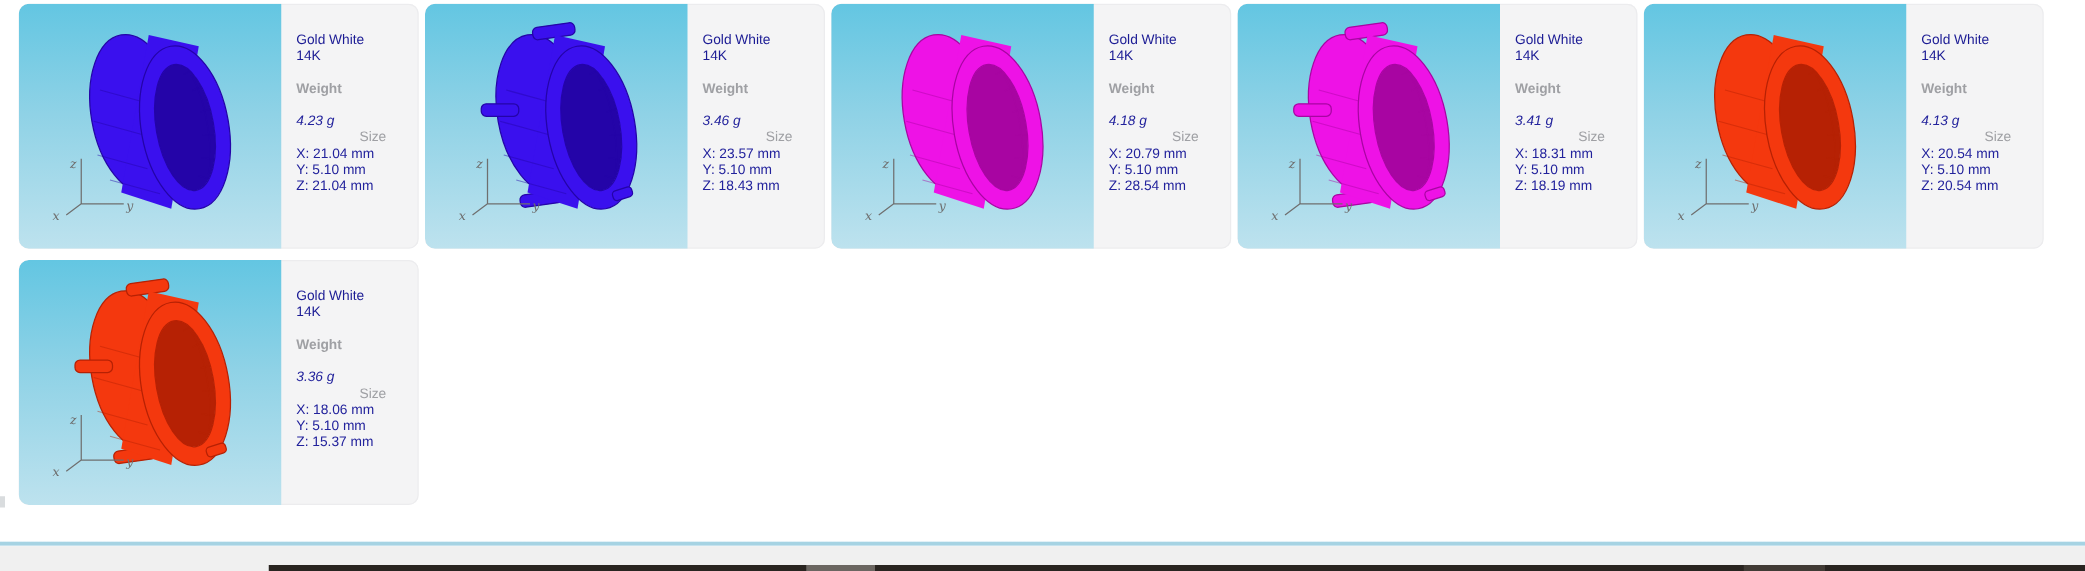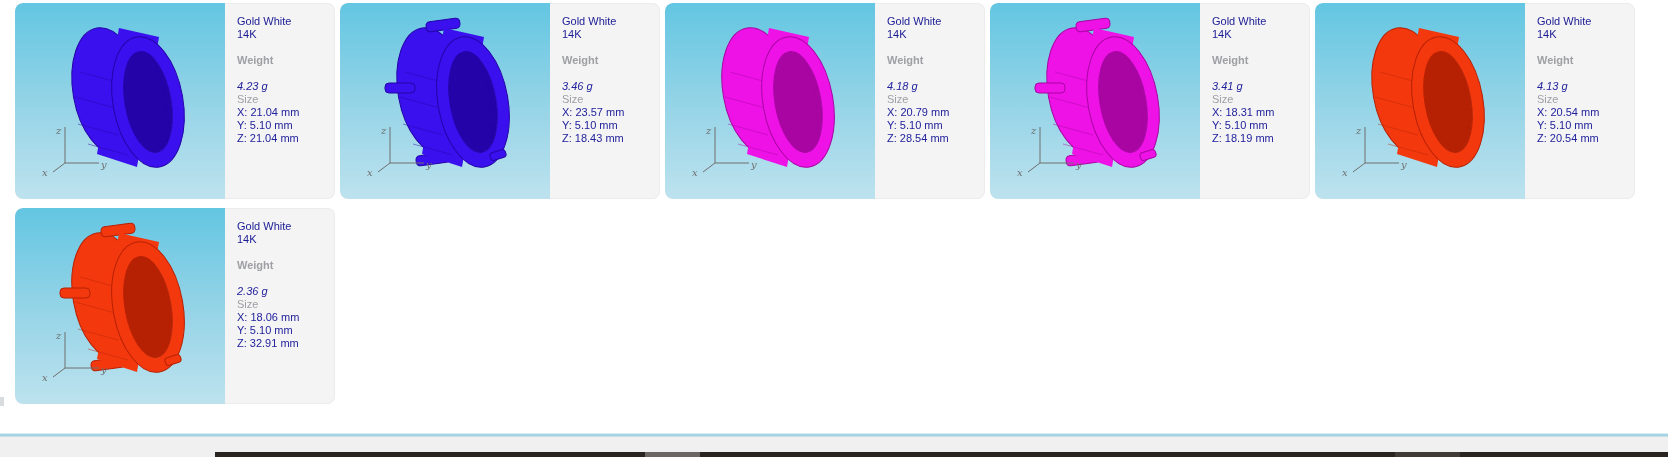--- a/index.html
+++ b/index.html
@@ -20,25 +20,25 @@
   
   .rm { fill: var(--ring); }
   .rd { fill: var(--ring-dark); }
   .ro { stroke: var(--ring-dark); stroke-width: 1; }
   .wire  { stroke: var(--ring-dark); stroke-width: 1; fill: none; opacity: .45; }
   .wire2 { stroke: #330033; stroke-width: 1; fill: none; opacity: .5; stroke: var(--ring-dark); }
   .axes path { stroke: #6f6f6f; stroke-width: 1; }
   .axes text { fill: #6f6f6f; font: italic 10px "DejaVu Serif", serif; }
 
   
-  .info { width: 90px; padding: 12px 6px 0 12px; font-size: 11px; line-height: 13px; }
+  .info { width: 90px; padding: 23px 6px 0 12px; font-size: 11px; line-height: 13px; }
   .mat   { color: #1b1b94; margin-bottom: 13px; }
   .lbl   { color: #9fa0a4; margin-bottom: 13px; font-weight: bold; }
   .val   { color: #22229c; margin-bottom: 0; font-style: italic; }
-  .sizelbl { color: #9fa0a4; }
+  .sizelbl { color: #9fa0a4; text-align: right; }
   .dim   { color: #22229c; white-space: nowrap; }
 
   
   .divider { position: absolute; left: 0; top: 433px; width: 1668px; height: 4px;
     background: linear-gradient(180deg, #d9edf5 0 25%, #a6d3e3 25% 75%, #c6e2ee 75% 100%); }
   .statusbar { position: absolute; left: 0; top: 437px; width: 1668px; height: 20px; background: #f0f0f0; }
   .win-frag { position: absolute; top: 452px; height: 5px; background: #292420; }
   .win-frag.light1 { background: #6b6661; }
   .win-frag.light2 { background: #413b35; }
   .edge-frag { position: absolute; left: 0; top: 397px; width: 4px; height: 9px; background: #d9dcde; }
@@ -273,25 +273,25 @@
           <path d="M50,160 V124 M50,160 H84 M50,160 L38,169"></path>
           <text x="41" y="131">z</text>
           <text x="86" y="165">y</text>
           <text x="27" y="173">x</text>
         </g>
       </svg>
     </div>
     <div class="info">
       <div class="mat">Gold White 14K</div>
       <div class="lbl">Weight</div>
-      <div class="val">2.36 g</div>
+      <div class="val">3.36 g</div>
       <div class="sizelbl">Size</div>
       <div class="dim">X: 18.06 mm</div>
       <div class="dim">Y: 5.10 mm</div>
-      <div class="dim">Z: 32.91 mm</div>
+      <div class="dim">Z: 15.37 mm</div>
     </div>
   </div>
 </div>
 
   <div class="edge-frag"></div>
   <div class="divider"></div>
   <div class="statusbar"></div>
   <div class="win-frag" style="left:215px; width:1453px;"></div>
   <div class="win-frag light1" style="left:645px; width:55px;"></div>
   <div class="win-frag light2" style="left:1395px; width:65px;"></div>

